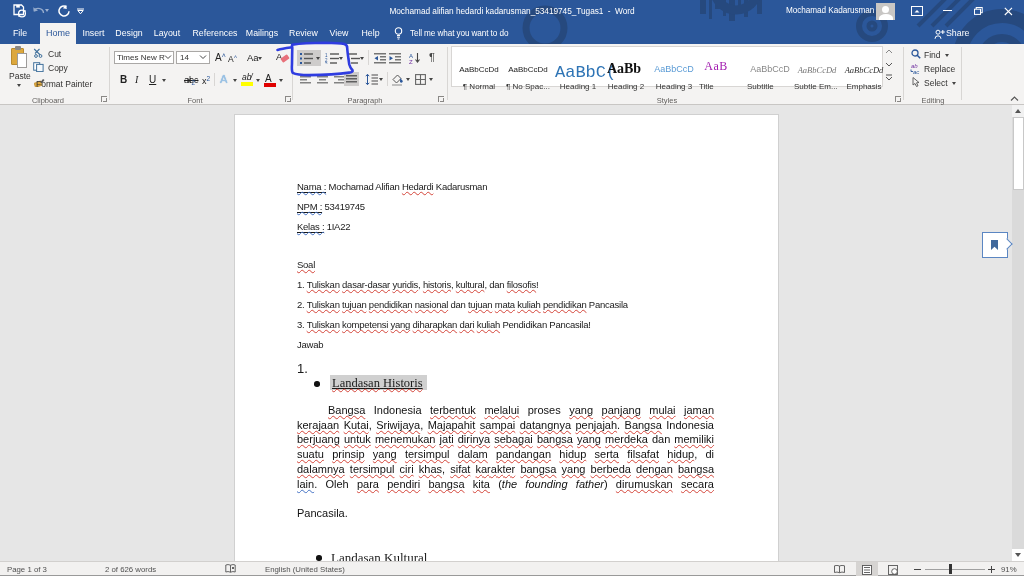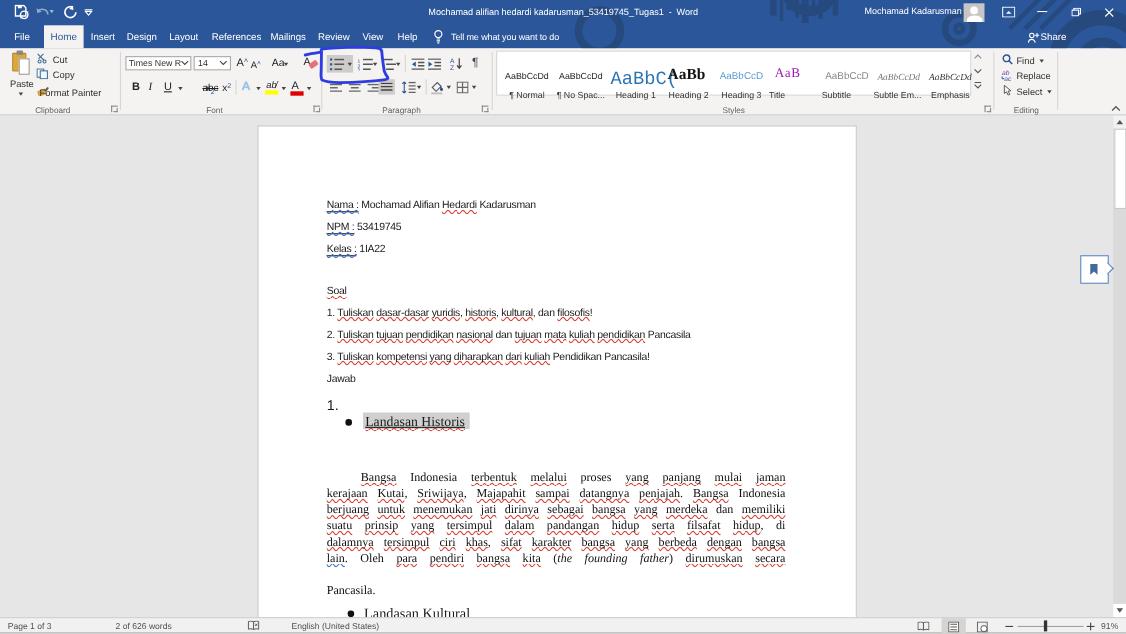--- a/index.html
+++ b/index.html
@@ -21,21 +21,21 @@
   .combo { position:absolute; background:#fff; border:1px solid #aaa8a6; }
   .dd { position:absolute; width:0; height:0; border-left:2.5px solid transparent; border-right:2.5px solid transparent; border-top:3px solid #444; }
   
   #docarea { position:absolute; left:0; top:105px; width:1024px; height:456px; background:#e6e6e6; overflow:hidden; }
   #page { position:absolute; left:235px; top:10px; width:543px; height:446px; background:#fff; outline:1px solid #d0d0d0; }
   .serif { font-family:"Liberation Serif",serif; }
   .sq { text-decoration:underline; text-decoration-style:wavy; text-decoration-color:#d4453a; text-decoration-thickness:0.6px; text-underline-offset:0.5px; text-decoration-skip-ink:none; }
   .bq { text-decoration:underline; text-decoration-style:wavy; text-decoration-color:#4472c4; text-decoration-thickness:0.6px; text-underline-offset:1px; text-decoration-skip-ink:none; }
   .ul { border-bottom:1px solid #1a1a1a; }
   .docline { position:absolute; left:62px; font-size:9.5px; letter-spacing:-0.25px; color:#1a1a1a; white-space:nowrap; }
-  .pline { position:absolute; left:62px; width:417px; font-family:Liberation Serif, serif; font-size:11px; color:#111; white-space:nowrap;margin-top:24px; }
+  .pline { position:absolute; left:62px; width:417px; font-family:Liberation Sans, sans-serif; font-size:11px; color:#111; white-space:nowrap; }
   .just { text-align:justify; text-align-last:justify; white-space:normal; }
   
   #statusbar { position:absolute; left:0; top:561px; width:1024px; height:15px; background:#f2f1f0; border-top:1px solid #d2d0ce; border-bottom:1px solid #999; font-size:7.8px; color:#505050; }
 </style>
 </head>
 <body>
 <div class="abs" style="left:0;top:0;width:1024px;height:44px;background:#2b579a"></div>
 <svg class="abs" style="left:0;top:0" width="1024" height="44">
   <g fill="#26497e">
     <path d="M700 0 h6 v14 h-6 z M709 0 h3 v19 h-3 z M715 0 h5 v9 h-5 z M723 0 h3 v16 h-3 z M729 0 h6 v21 h-6 z M738 0 h3 v12 h-3 z M744 0 h4 v17 h-4 z M751 0 h3 v8 h-3 z M757 0 h5 v14 h-5 z"></path>

